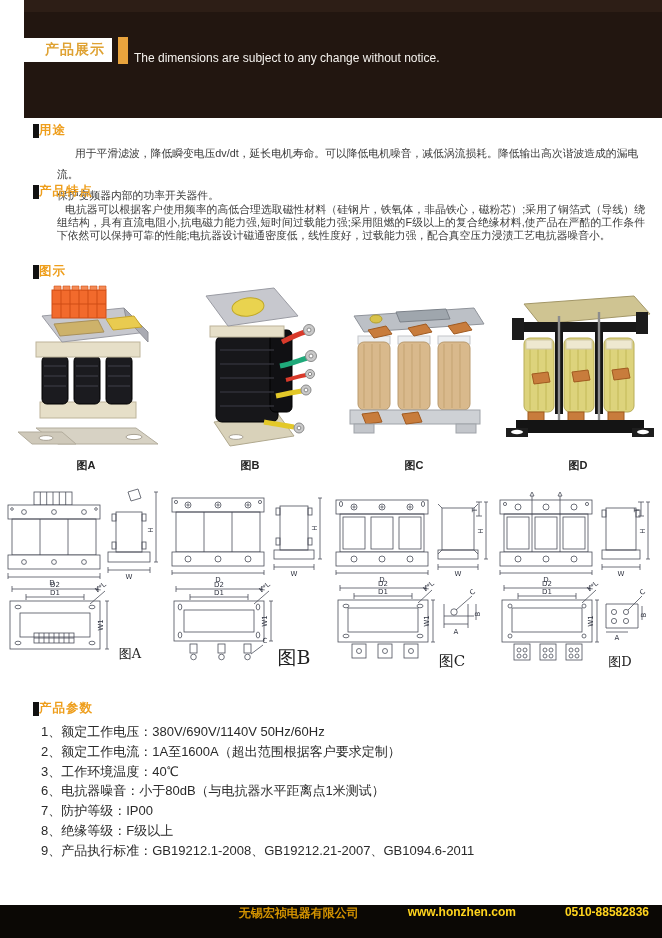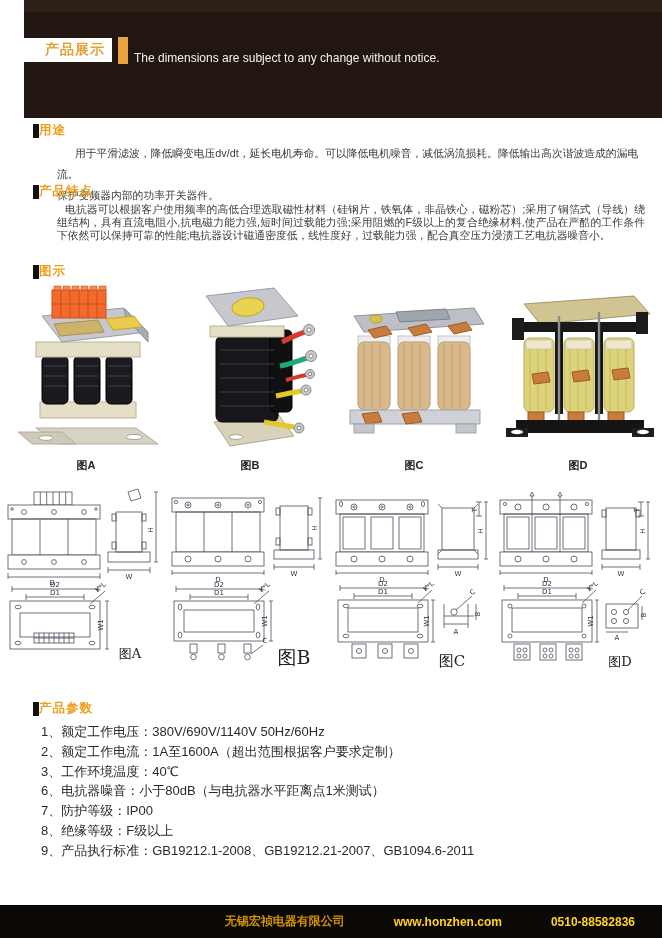--- a/index.html
+++ b/index.html
@@ -35,22 +35,22 @@
   .tdraw{width:162px;height:202px;}
   .dln{stroke:#4b4f5a;fill:none;stroke-width:0.8;}
   .dfill{stroke:#4b4f5a;fill:#ffffff;stroke-width:0.8;}
   .dtx{fill:#2f3340;font-size:7px;font-family:"DejaVu Sans",sans-serif;}
   .dcap{fill:#222;font-family:"DejaVu Serif",serif;}
   
   .params{position:absolute;left:41px;top:722px;width:600px;color:#2a2a2a;font-size:13px;}
   .param-row{line-height:19.8px;}
   
   .footer{position:absolute;left:0;bottom:0;width:662px;height:33px;background:#0b0805;
-          display:flex;align-items:center;justify-content:flex-end;gap:13px;
-          padding-right:27px;box-sizing:border-box;font-weight:bold;font-size:12px;}
+          display:flex;align-items:flex-start;justify-content:flex-end;gap:13px;
+          padding-right:13px;box-sizing:border-box;font-weight:bold;font-size:12px;}
   .footer .company{color:#d29200;}
   .footer .site,.footer .phone{color:#ffd41e;margin-left:36px;}
 </style>
 </head>
 <body>
 
 <div class="page">
 
   <header class="top-band">
     <div class="top-strip"></div>

